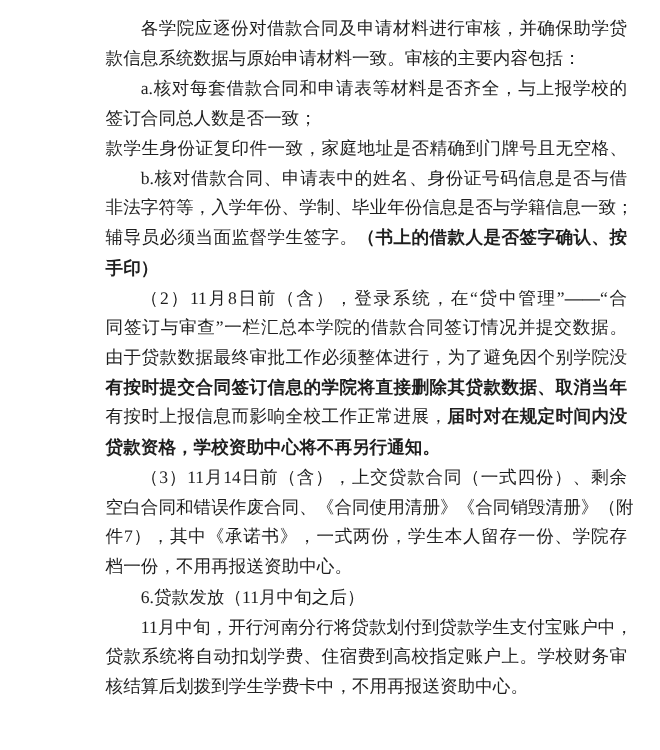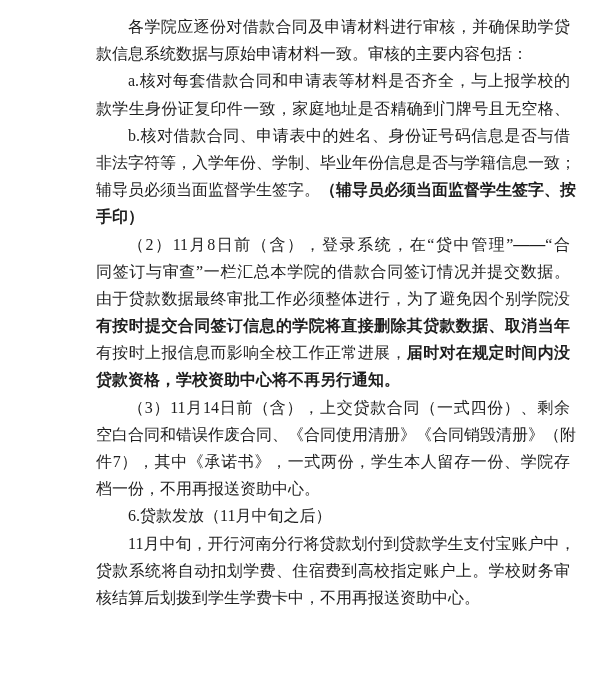--- a/index.html
+++ b/index.html
@@ -41,24 +41,25 @@
   .seg.bold { font-weight: bold; text-align: right; }
 </style>
 </head>
 <body>
 
 <div class="page" style="background: rgb(255, 255, 255);">
   <div class="doc" id="doc-body" style="color: rgb(30, 30, 30);">
       <div class="line fill indent"><span class="seg">各学院应逐份对借款合同及申请材料进行审核，并确保助学贷</span></div>
       <div class="line"><span class="seg">款信息系统数据与原始申请材料一致。审核的主要内容包括：</span></div>
       <div class="line fill indent"><span class="seg">a.核对每套借款合同和申请表等材料是否齐全，与上报学校的</span></div>
+      <div class="line"><span class="seg">签订合同总人数是否一致；</span></div>
       <div class="line fill"><span class="seg">款学生身份证复印件一致，家庭地址是否精确到门牌号且无空格、</span></div>
       <div class="line fill indent"><span class="seg">b.核对借款合同、申请表中的姓名、身份证号码信息是否与借</span></div>
       <div class="line fill"><span class="seg">非法字符等，入学年份、学制、毕业年份信息是否与学籍信息一致；</span></div>
-      <div class="line fill"><span class="seg">辅导员必须当面监督学生签字。</span><span class="seg bold">（辅导员必须当面监督学生签字、按</span></div>
+      <div class="line fill"><span class="seg">辅导员必须当面监督学生签字。</span><span class="seg bold">（书上的借款人是否签字确认、按</span></div>
       <div class="line"><span class="seg bold">手印）</span></div>
       <div class="line fill indent"><span class="seg">（2）11月8日前（含），登录系统，在“贷中管理”</span><span class="seg bold">——</span><span class="seg">“合</span></div>
       <div class="line fill"><span class="seg">同签订与审查”一栏汇总本学院的借款合同签订情况并提交数据。</span></div>
       <div class="line fill"><span class="seg">由于贷款数据最终审批工作必须整体进行，为了避免因个别学院没</span></div>
       <div class="line fill"><span class="seg bold">有按时提交合同签订信息的学院将直接删除其贷款数据、取消当年</span></div>
       <div class="line fill"><span class="seg">有按时上报信息而影响全校工作正常进展，</span><span class="seg bold">届时对在规定时间内没</span></div>
       <div class="line"><span class="seg bold">贷款资格，学校资助中心将不再另行通知。</span></div>
       <div class="line fill indent"><span class="seg">（3）11月14日前（含），上交贷款合同（一式四份）、剩余</span></div>
       <div class="line fill"><span class="seg">空白合同和错误作废合同、《合同使用清册》《合同销毁清册》（附</span></div>
       <div class="line fill"><span class="seg">件7），其中《承诺书》，一式两份，学生本人留存一份、学院存</span></div>

